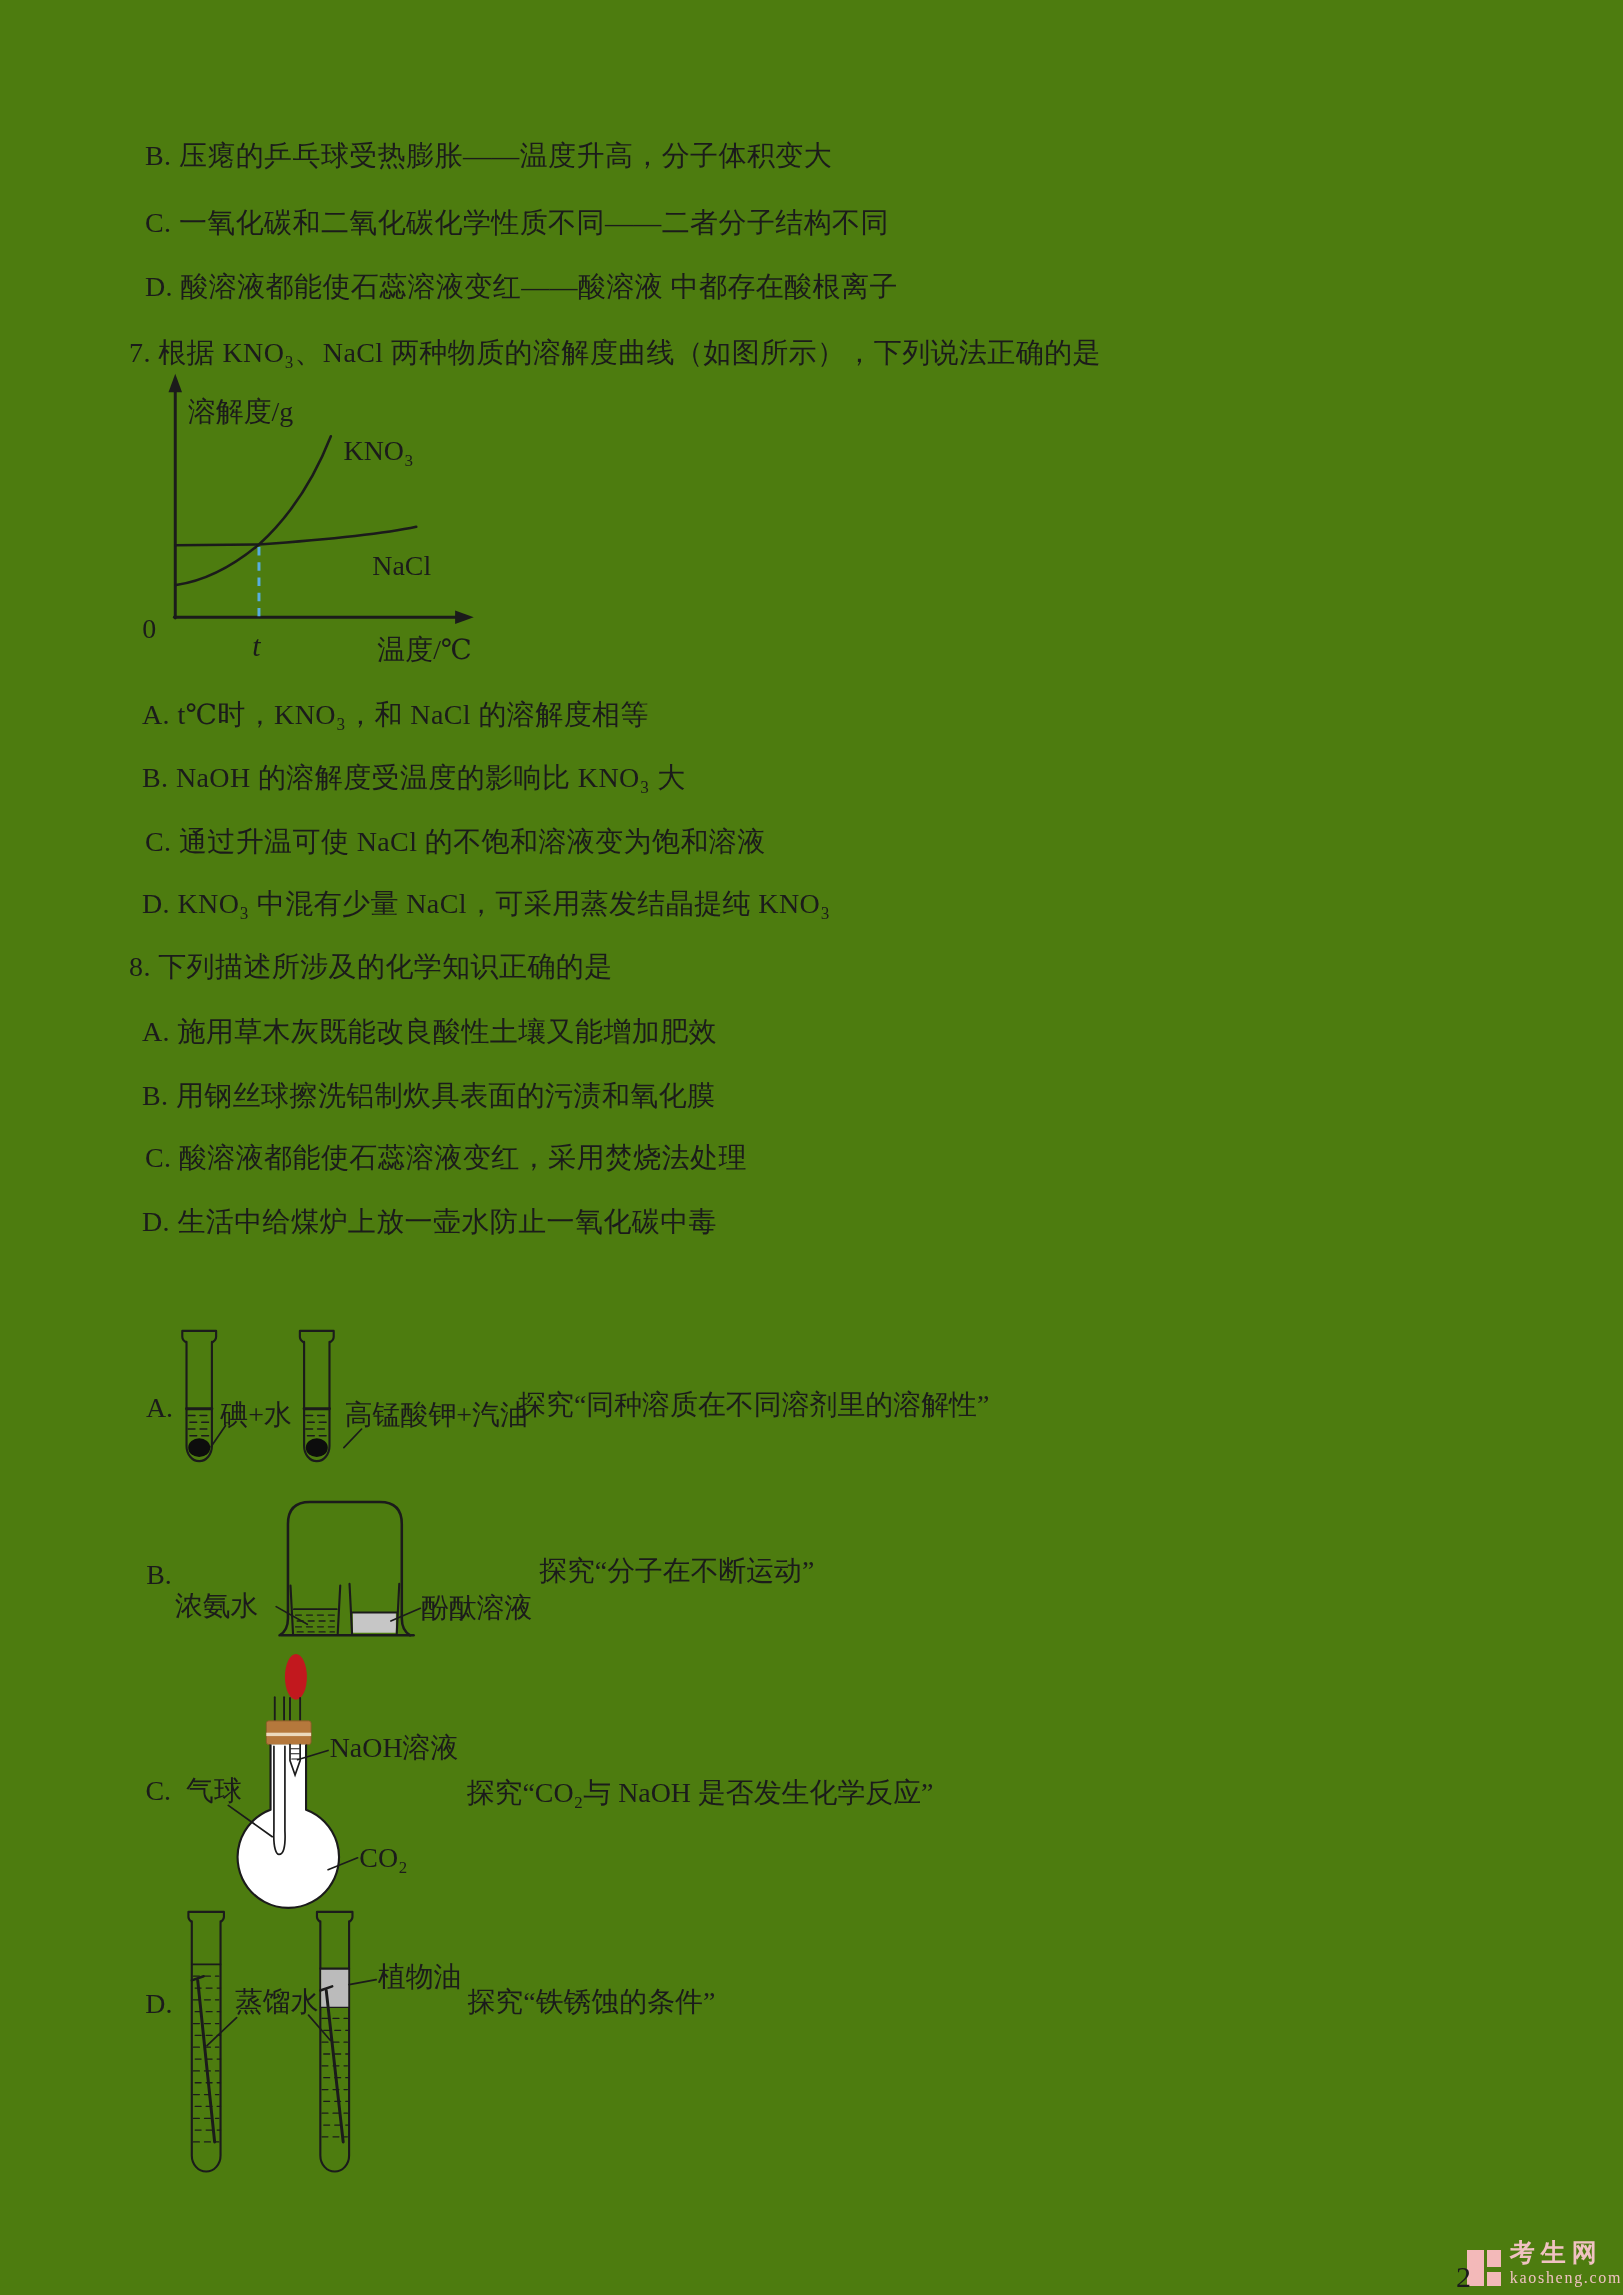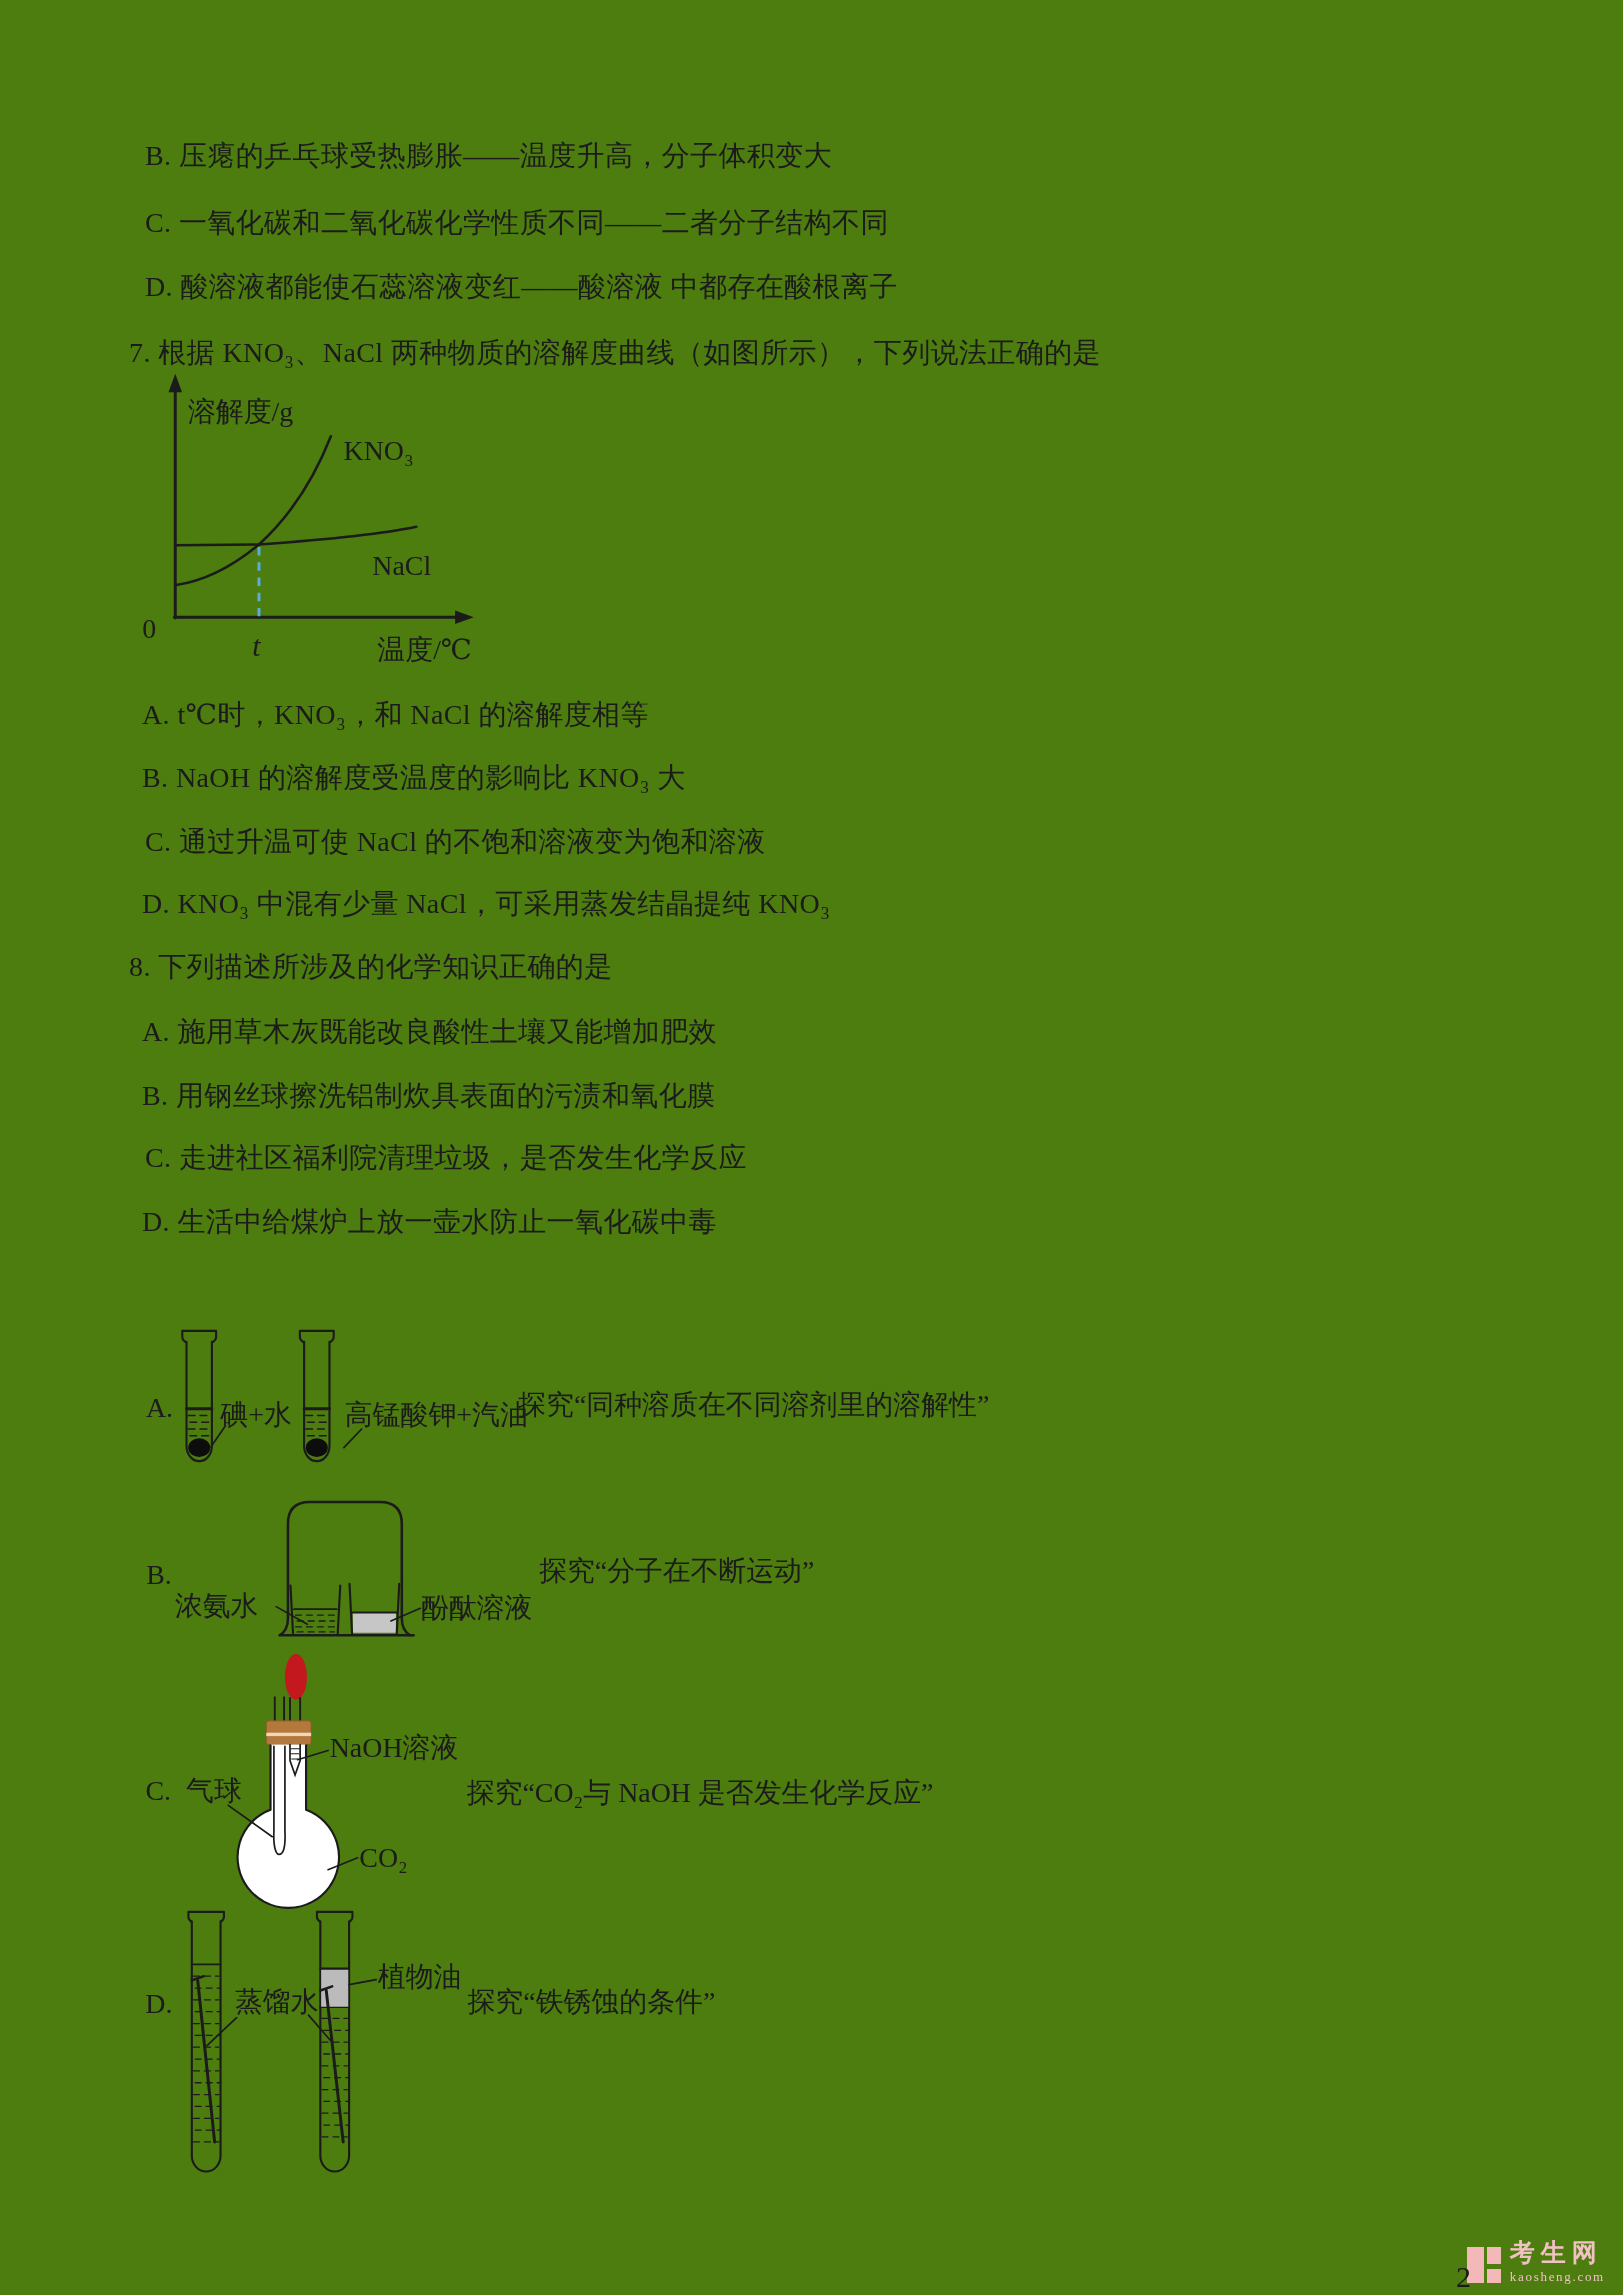--- a/index.html
+++ b/index.html
@@ -17,21 +17,21 @@
   .stroke{stroke:#1b1b1b;fill:none;stroke-linecap:round;}
   .pagenum{position:absolute;font-size:30px;}
   .watermark{position:absolute;left:1467px;top:2240px;display:flex;align-items:flex-end;}
   .wm-logo{position:relative;width:36px;height:39px;margin-right:6.8px;}
   .wm-logo i{position:absolute;display:block;background:#f3b9b9;}
   .wm-b1{left:0;top:3.4px;width:17px;height:36px;}
   .wm-b2{left:19.5px;top:3.4px;width:14.4px;height:17px;}
   .wm-b3{left:19.5px;top:24.5px;width:14.4px;height:14.4px;}
   .wm-col{display:flex;flex-direction:column;}
   .wm-name{font-size:25px;letter-spacing:6px;color:#f0c2c2;font-weight:bold;line-height:1;}
-  .wm-url{font-size:13px;letter-spacing:1.7px;color:#f0c2c2;margin-top:5px;line-height:1;}
+  .wm-url{font-size:16px;letter-spacing:1.7px;color:#f0c2c2;margin-top:5px;line-height:1;}
 </style>
 </head>
 <body>
 
 <div class="page">
 
   <div class="tline" style="left:145px;top:138px;">B. 压瘪的乒乓球受热膨胀——温度升高，分子体积变大</div>
   <div class="tline" style="left:145px;top:205px;">C. 一氧化碳和二氧化碳化学性质不同——二者分子结构不同</div>
   <div class="tline" style="left:145px;top:269px;">D. 酸溶液都能使石蕊溶液变红——酸溶液 中都存在酸根离子</div>
 
@@ -58,21 +58,21 @@
   </svg>
 
   <div class="tline" style="left:142px;top:697px;text-align:right;">A. t℃时，KNO₃，和 NaCl 的溶解度相等</div>
   <div class="tline" style="left:142px;top:760px;">B. NaOH 的溶解度受温度的影响比 KNO₃ 大</div>
   <div class="tline" style="left:145px;top:824px;">C. 通过升温可使 NaCl 的不饱和溶液变为饱和溶液</div>
   <div class="tline" style="left:142px;top:886px;">D. KNO₃ 中混有少量 NaCl，可采用蒸发结晶提纯 KNO₃</div>
 
   <div class="tline" style="left:129px;top:949px;">8. 下列描述所涉及的化学知识正确的是</div>
   <div class="tline" style="left:142px;top:1014px;">A. 施用草木灰既能改良酸性土壤又能增加肥效</div>
   <div class="tline" style="left:142px;top:1078px;">B. 用钢丝球擦洗铝制炊具表面的污渍和氧化膜</div>
-  <div class="tline" style="left:145px;top:1140px;">C. 走进社区福利院清理垃圾，是否发生化学反应</div>
+  <div class="tline" style="left:145px;top:1140px;">C. 酸溶液都能使石蕊溶液变红，采用焚烧法处理</div>
   <div class="tline" style="left:142px;top:1204px;">D. 生活中给煤炉上放一壶水防止一氧化碳中毒</div>
 
 
   <svg style="left:118px;top:1319px;" width="829" height="182" viewBox="0 0 980 215">
     <defs>
       <g id="tubeA">
         <path class="stroke" stroke-width="2.5" d="M76,14 L116,14 M76,14 L76,21 Q76,25 81,28 M116,14 L116,21 Q116,25 111,28
                  M81,27 L81,150 A15,18 0 0 0 111,150 L111,27"></path>
         <line class="stroke" x1="81" y1="106" x2="111" y2="106" stroke-width="3.5"></line>
         <g class="stroke" stroke-width="1.8" stroke-dasharray="8 6">

